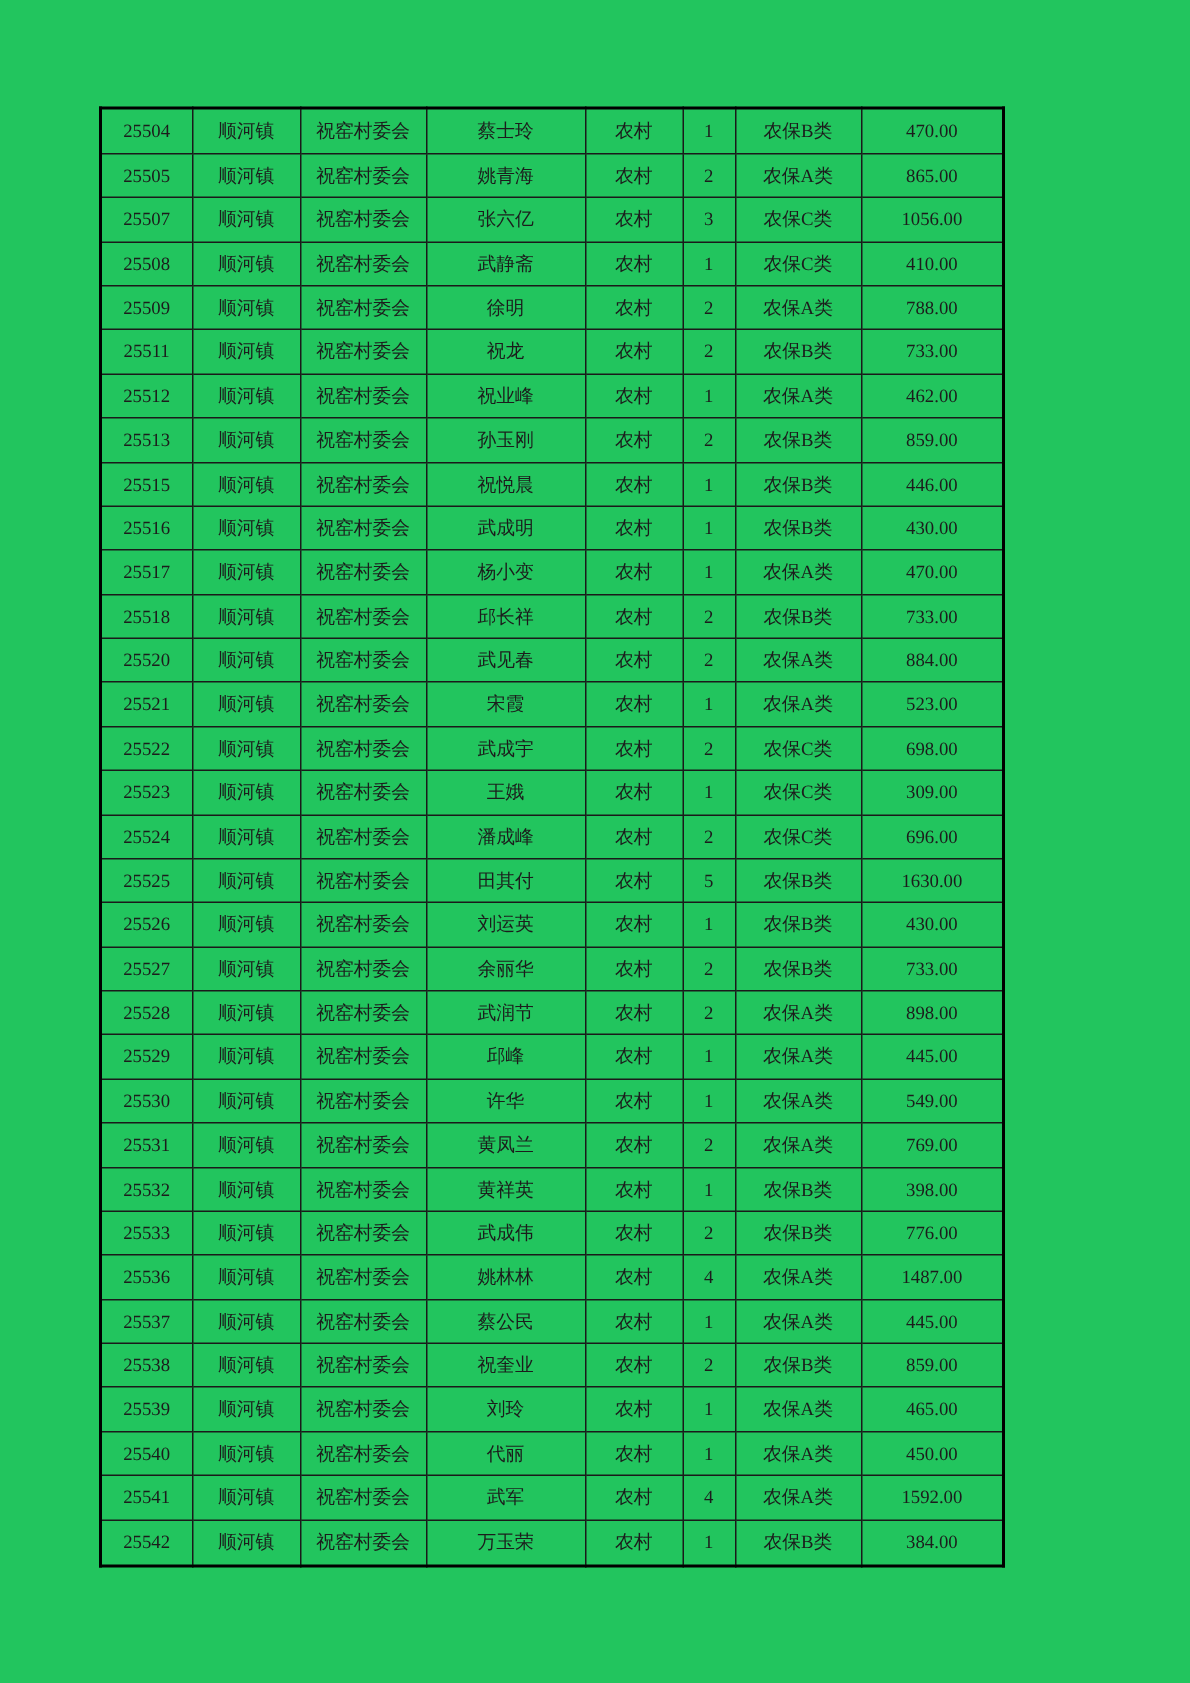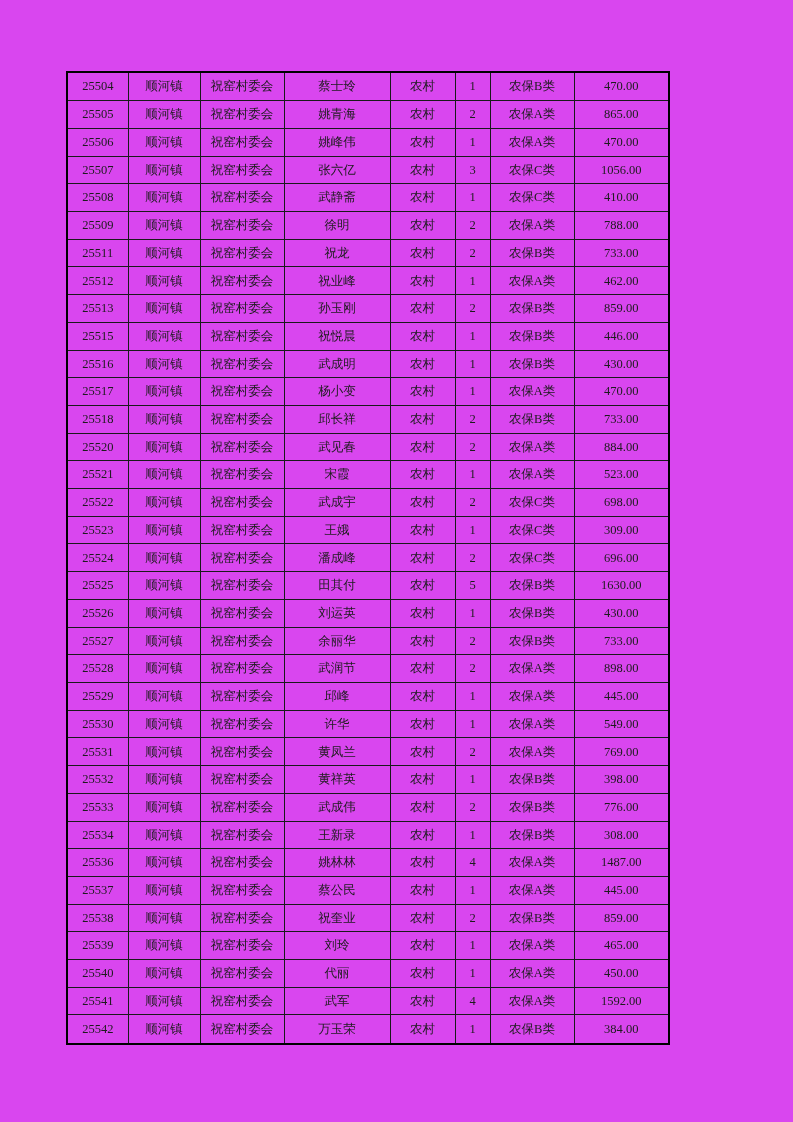--- a/index.html
+++ b/index.html
@@ -13,21 +13,21 @@
     position: relative;
     overflow: hidden;
     font-family: "Liberation Serif", "DejaVu Serif", serif;
   }
   .sheet {
     position: absolute;
     left: 0;
     top: 0;
     width: 793px;
     height: 1122px;
-    background: #d946ef;
+    background: #22c55e;
   }
   table.records {
     position: absolute;
     left: 66px;
     top: 71px;
     width: 602px;
     height: 974px;
     border-collapse: collapse;
     table-layout: fixed;
     border: 2px solid #000000;
@@ -82,30 +82,20 @@
           <td>25505</td>
           <td>顺河镇</td>
           <td>祝窑村委会</td>
           <td>姚青海</td>
           <td>农村</td>
           <td>2</td>
           <td>农保A类</td>
           <td>865.00</td>
         </tr>
         <tr>
-          <td>25506</td>
-          <td>顺河镇</td>
-          <td>祝窑村委会</td>
-          <td>姚峰伟</td>
-          <td>农村</td>
-          <td>1</td>
-          <td>农保A类</td>
-          <td>470.00</td>
-        </tr>
-        <tr>
           <td>25507</td>
           <td>顺河镇</td>
           <td>祝窑村委会</td>
           <td>张六亿</td>
           <td>农村</td>
           <td>3</td>
           <td>农保C类</td>
           <td>1056.00</td>
         </tr>
         <tr>
@@ -330,30 +320,20 @@
         </tr>
         <tr>
           <td>25533</td>
           <td>顺河镇</td>
           <td>祝窑村委会</td>
           <td>武成伟</td>
           <td>农村</td>
           <td>2</td>
           <td>农保B类</td>
           <td>776.00</td>
-        </tr>
-        <tr>
-          <td>25534</td>
-          <td>顺河镇</td>
-          <td>祝窑村委会</td>
-          <td>王新录</td>
-          <td>农村</td>
-          <td>1</td>
-          <td>农保B类</td>
-          <td>308.00</td>
         </tr>
         <tr>
           <td>25536</td>
           <td>顺河镇</td>
           <td>祝窑村委会</td>
           <td>姚林林</td>
           <td>农村</td>
           <td>4</td>
           <td>农保A类</td>
           <td>1487.00</td>

